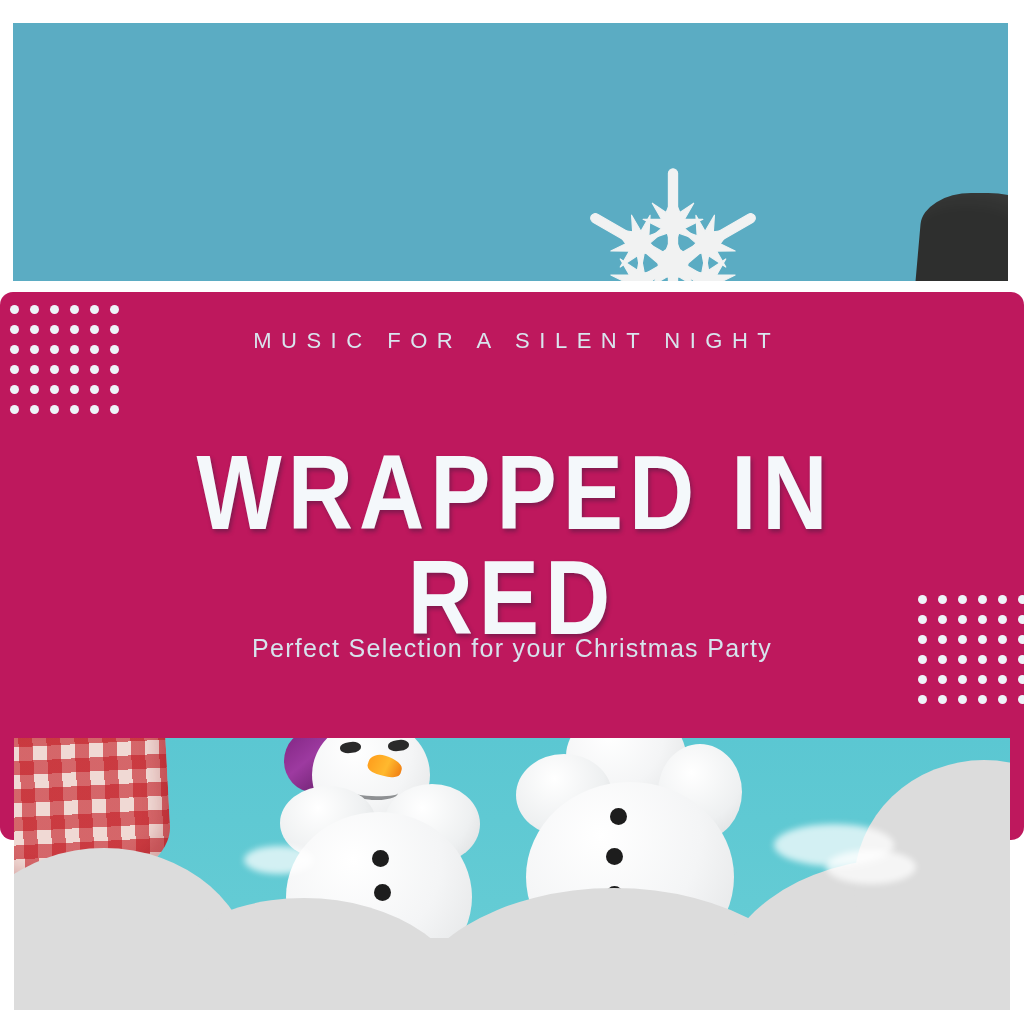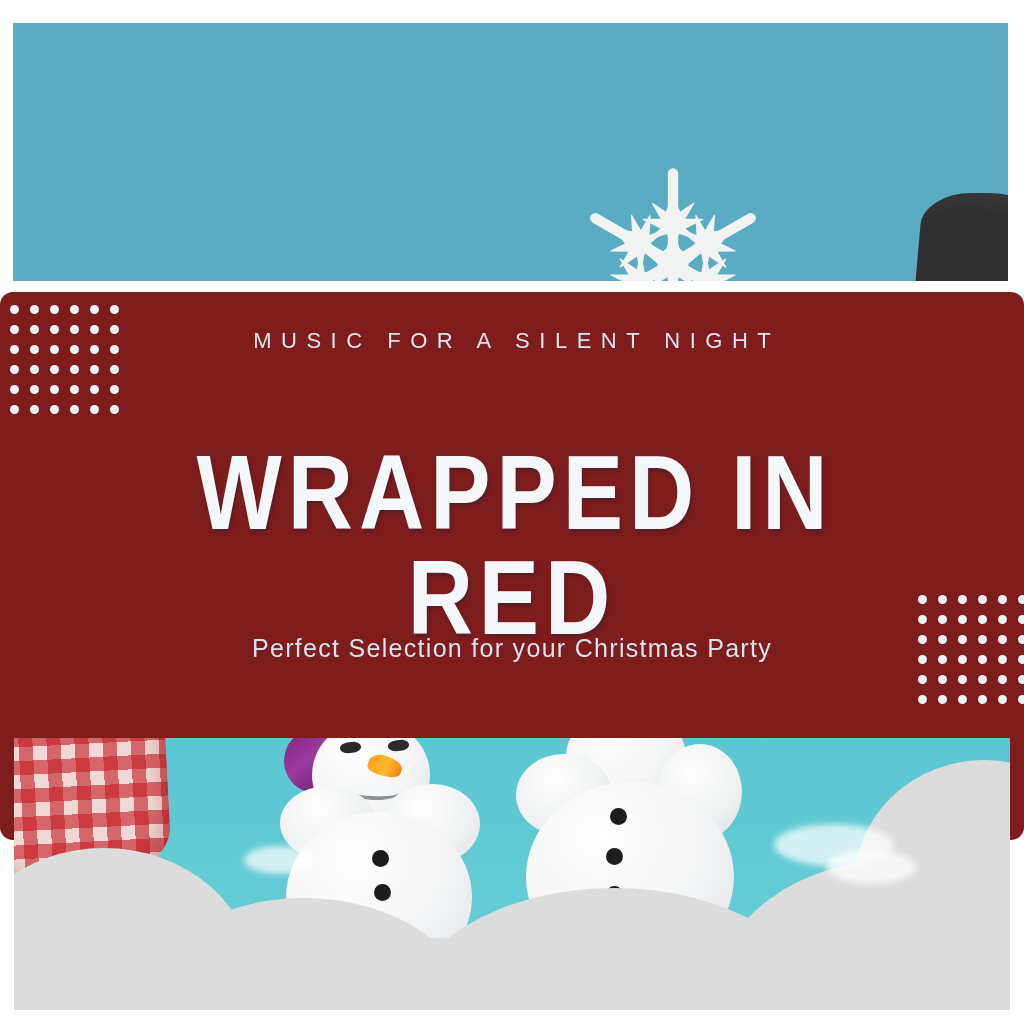--- a/index.html
+++ b/index.html
@@ -42,21 +42,21 @@
     border-radius:40% 46% 4% 4% / 26% 24% 4% 4%;
     transform:skewX(-5deg);
     box-shadow:inset -14px 6px 22px rgba(255,255,255,0.06);
   }
 
   
   .mid-band {
     position:absolute;
     left:0; top:292px;
     width:1024px; height:548px;
-    background:#7f1d1d;
+    background:#be185d;
     overflow:hidden;
     border-radius:13px;
   }
 
   .dot-grid {
     position:absolute;
     display:grid;
     grid-template-columns:repeat(6, 20px);
     grid-template-rows:repeat(6, 20px);
   }

